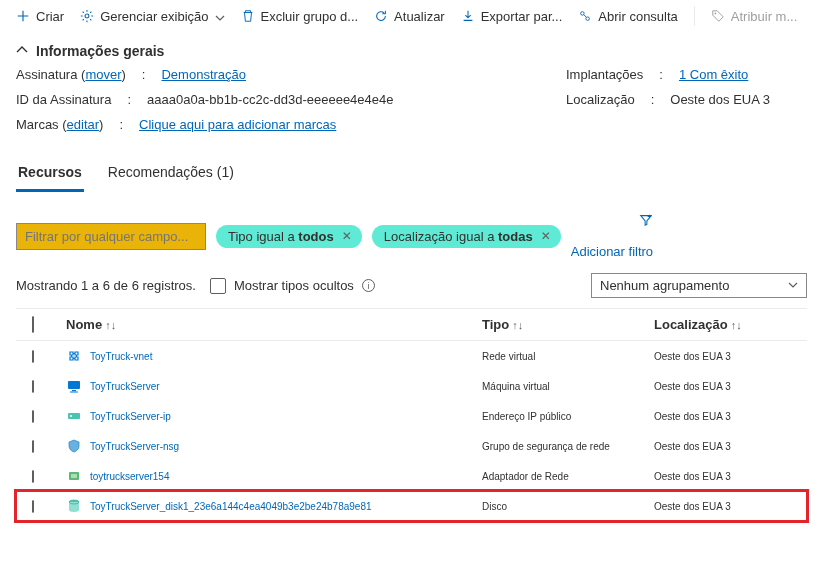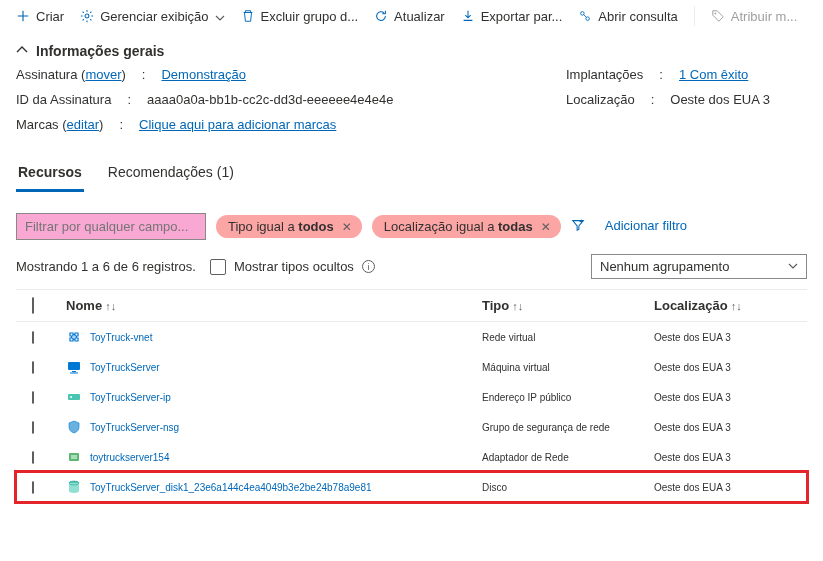--- a/index.html
+++ b/index.html
@@ -14,25 +14,25 @@
   .info-row { display:flex; align-items:center; gap:12px; }
   .info-label { color:#323130; }
   .colon { color:#323130; margin: 0 4px; }
   a.link { color:#0067b8; text-decoration: underline; cursor:pointer; }
   a.linknd { color:#0067b8; text-decoration: none; cursor:pointer;}
   .tabs { display:flex; gap:22px; padding: 18px 16px 0; border-bottom: 1px solid transparent; }
   .tab { padding: 6px 2px 12px; cursor:pointer; font-size:14px; color:#323130; position:relative; }
   .tab.active { font-weight:600; }
   .tab.active::after { content:""; position:absolute; left:0; right:0; bottom:0; height:3px; background:#0067b8; }
   .filters { display:flex; align-items:center; gap:10px; padding: 20px 16px 10px; }
-  .filter-input { border:1px solid #8a8886; padding:5px 8px; font-size:13px; width:190px; color:#605e5c; background:#f9a8d4; }
-  .pill { background:#fca5a5; border-radius:12px; padding:4px 10px 4px 12px; font-size:13px; display:flex; align-items:center; gap:8px; color:#323130; }
+  .filter-input { border:1px solid #8a8886; padding:5px 8px; font-size:13px; width:190px; color:#605e5c; background:#eab308; }
+  .pill { background:#5eead4; border-radius:12px; padding:4px 10px 4px 12px; font-size:13px; display:flex; align-items:center; gap:8px; color:#323130; }
   .pill b { font-weight:700; }
   .pill .x { cursor:pointer; color:#605e5c; font-size:12px; }
-  .addfilter { color:#0067b8; display:flex; align-items:flex-start; gap:20px; cursor:pointer; font-size:13px; }
+  .addfilter { color:#0067b8; display:flex; align-items:flex-end; gap:14px; cursor:pointer; font-size:13px;flex-direction:column; }
   .showrow { display:flex; align-items:center; justify-content:space-between; padding: 4px 16px 10px; font-size:13px;gap:19px; }
   .showleft { display:flex; align-items:center; gap:14px; }
   .chk { width:16px; height:16px; border:1px solid #605e5c; border-radius:2px; background:#fff; flex:none; }
   .ocultos { display:flex; align-items:center; gap:8px; }
   .grouping { border:1px solid #8a8886; padding:4px 8px; width:216px; display:flex; justify-content:space-between; align-items:center; cursor:pointer; font-size:13px;}
   table.res { width:100%; border-collapse:collapse; }
   table.res th { text-align:left; font-weight:600; font-size:13px; padding:8px 6px; border-top:1px solid #edebe9; border-bottom:1px solid #edebe9; color:#323130; }
   table.res td { font-size:10px; padding:7px 6px; vertical-align:middle; white-space:nowrap; }
   .name-cell { display:flex; align-items:center; gap:8px; }
   .res-icon { width:16px; height:16px; display:inline-flex; align-items:center; justify-content:center; flex:none; }

